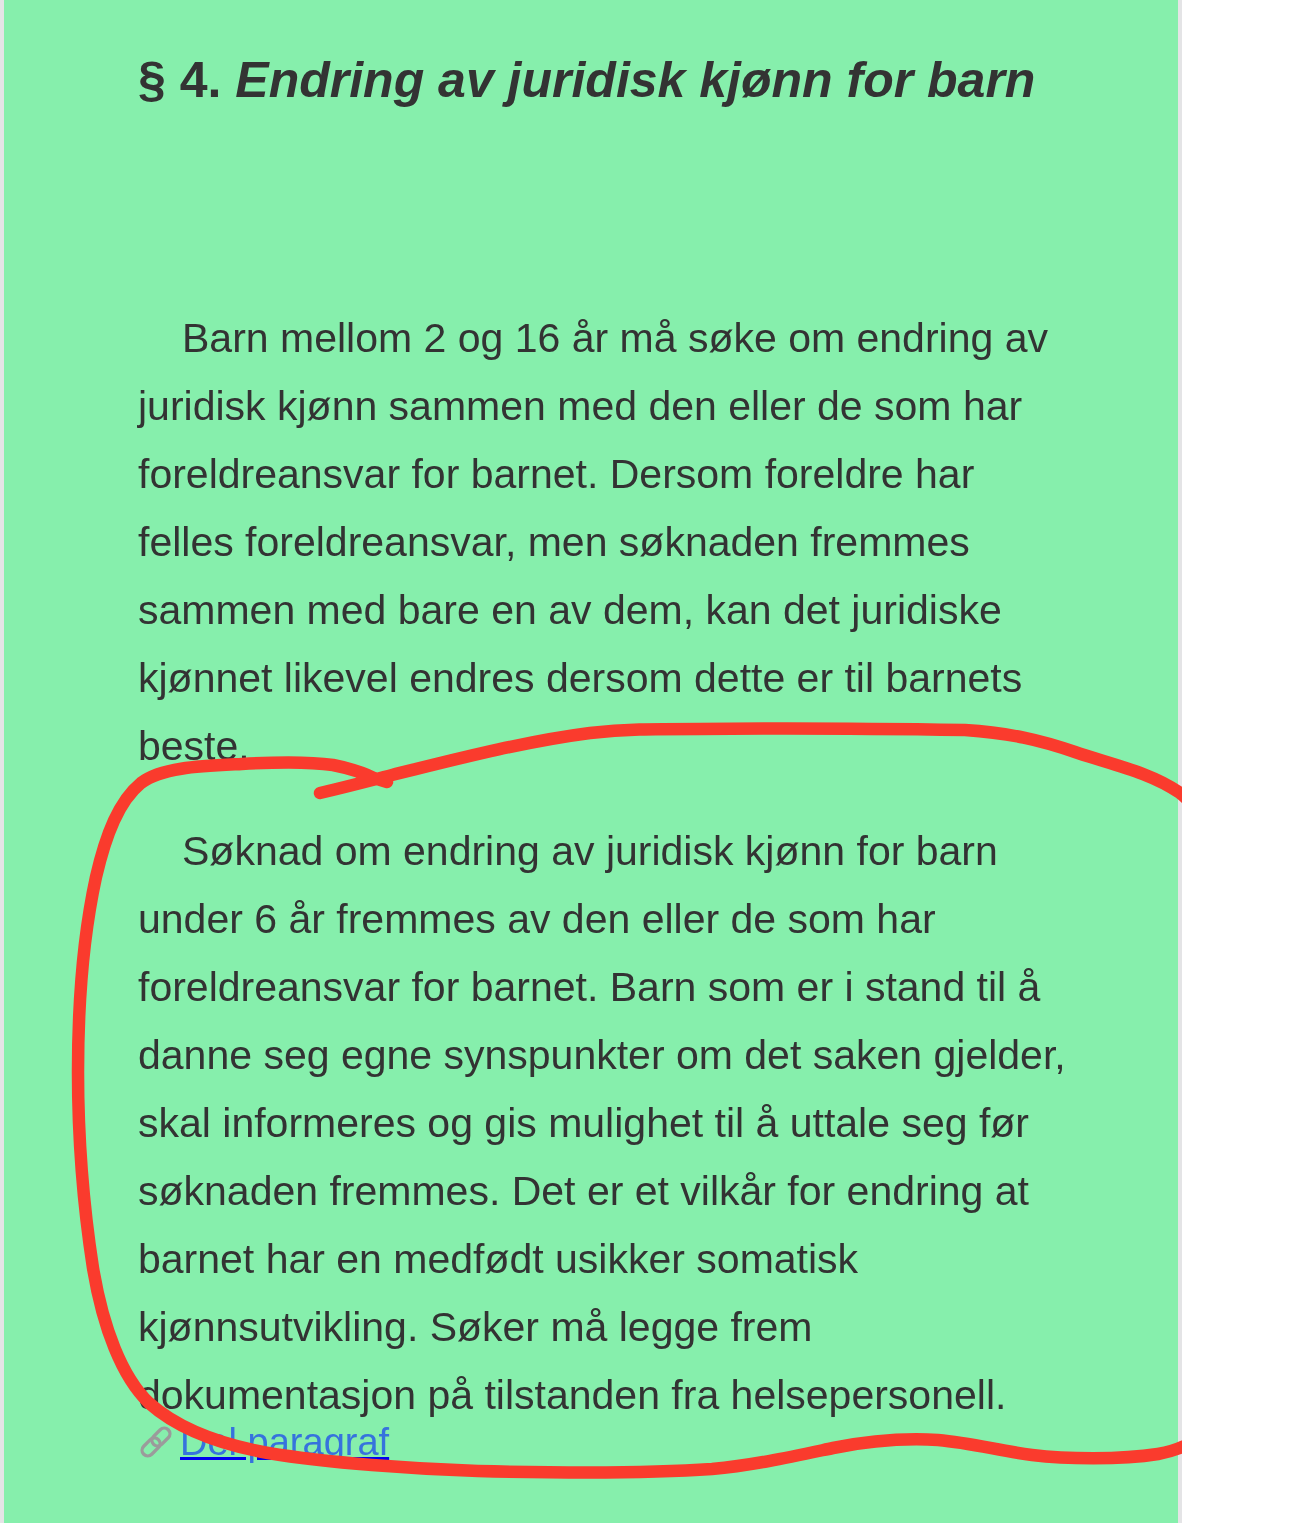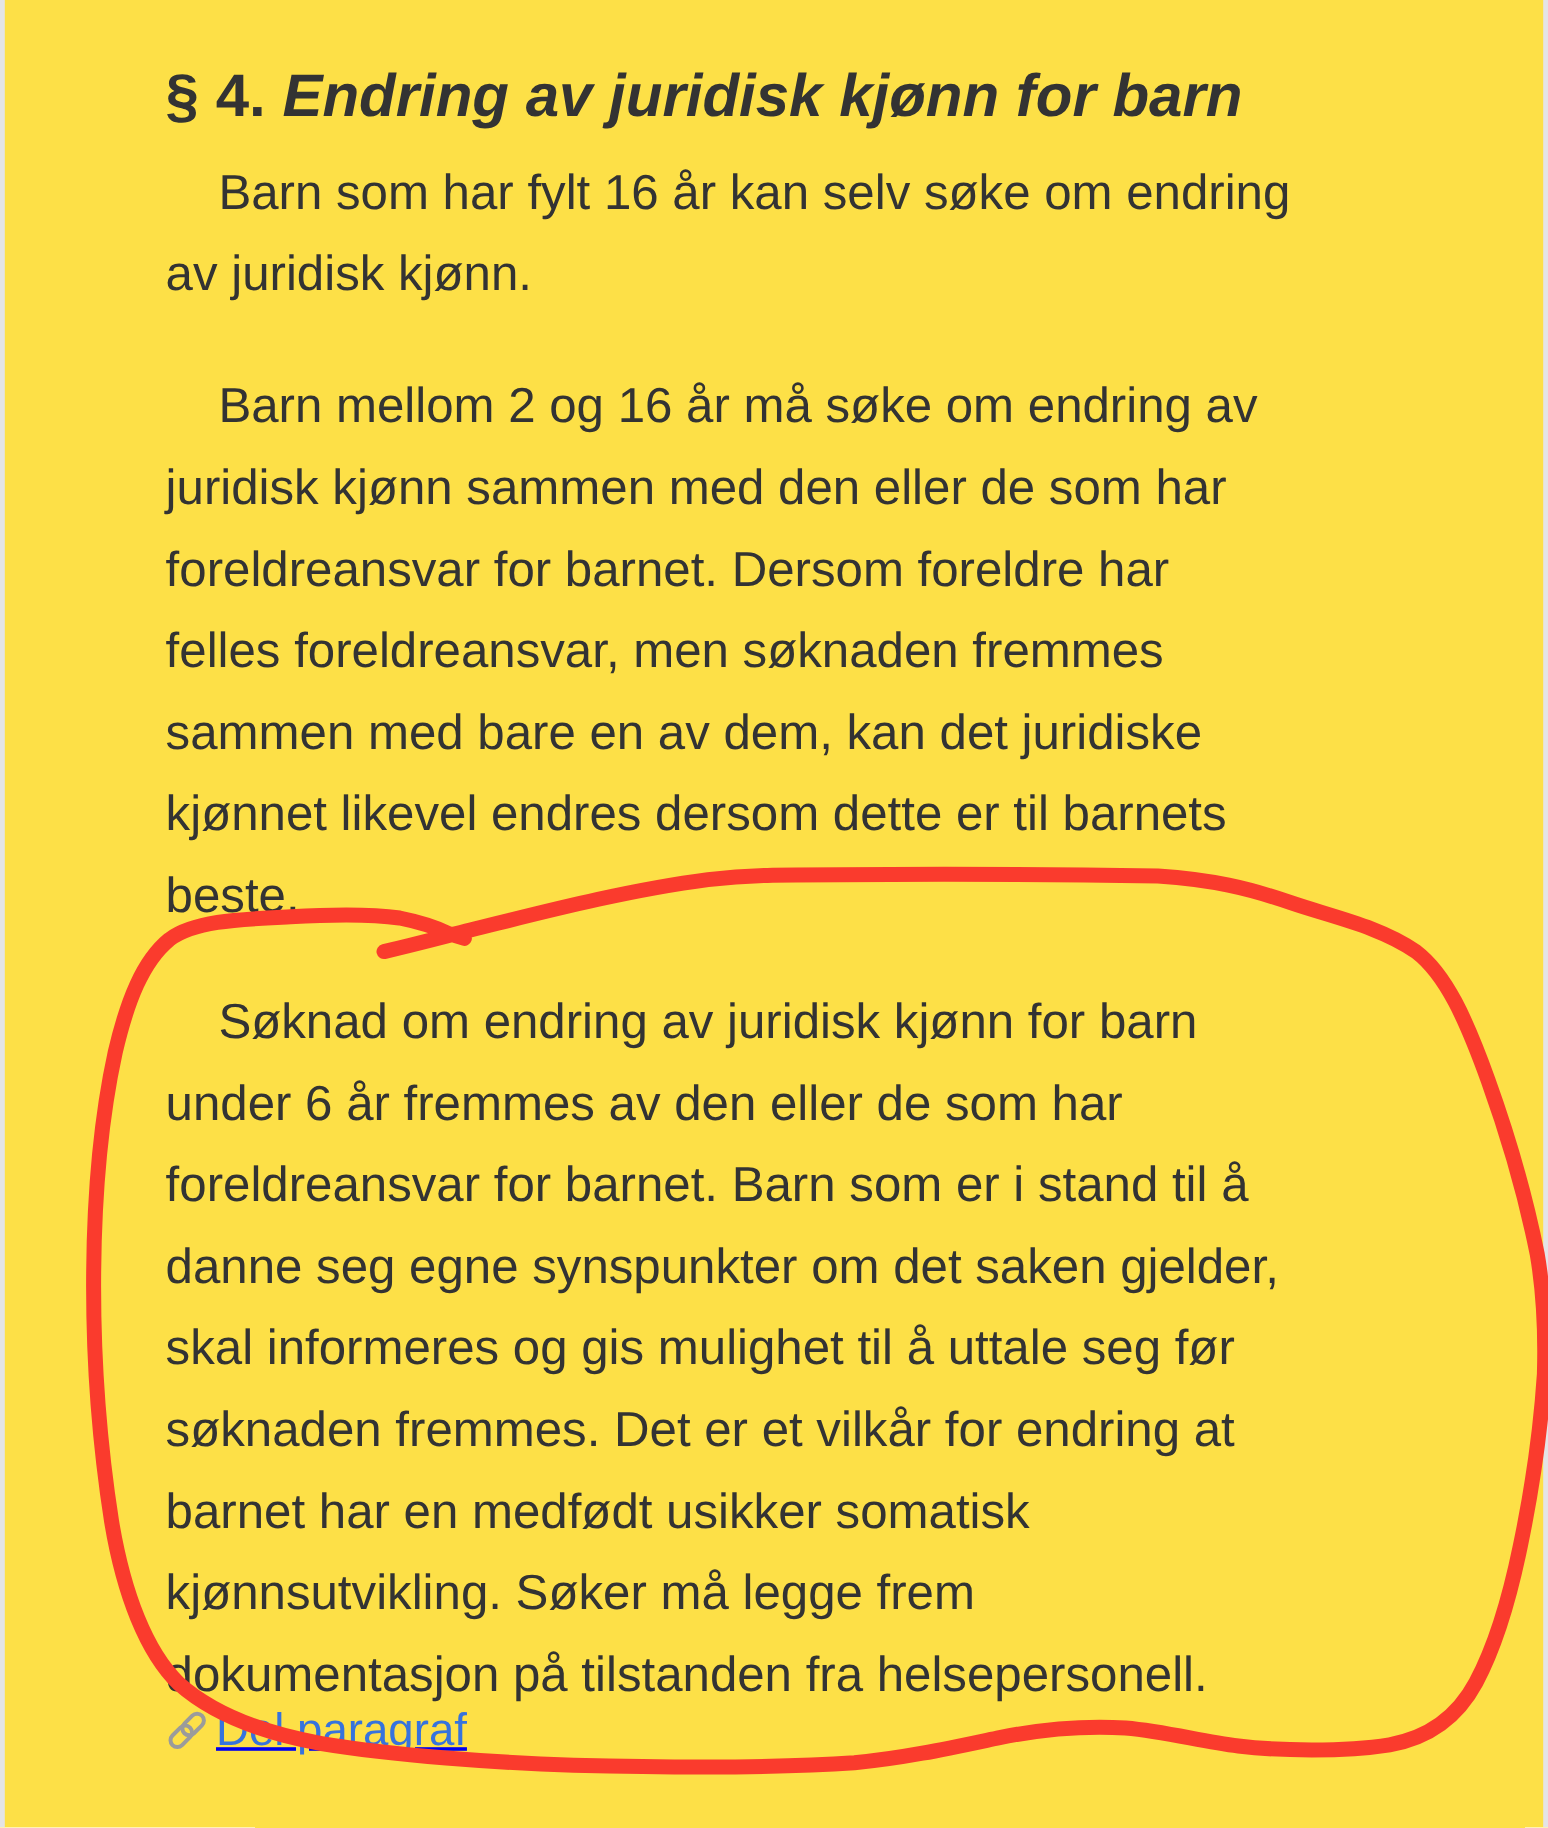--- a/index.html
+++ b/index.html
@@ -1,19 +1,19 @@
 <!DOCTYPE html>
 <html><head>
 <meta charset="utf-8">
 <style>
   html,body{margin:0;padding:0;background:#ffffff;}
   .page{
     position:relative;
-    width:1290px;height:1523px;
-    background:#fde047;
+    width:1182px;height:1523px;
+    background:#86efac;
     overflow:hidden;
     font-family:"Liberation Sans","DejaVu Sans",sans-serif;
     color:#323232;
   }
   .edge{position:absolute;top:0;width:4px;height:100%;background:#e4e4e6;}
   .edge.left{left:0;}
   .edge.right{right:0;}
 
   .heading{
     position:absolute;left:138px;top:16px;
@@ -56,22 +56,20 @@
 </head>
 <body>
 
 <div class="page">
 
   <div class="edge left"></div>
   <div class="edge right"></div>
 
   <h1 class="heading"><span class="num">§ 4.</span><span> </span><span class="title">Endring av juridisk kjønn for barn</span></h1>
 
-  <div class="para p1">Barn som har fylt 16 år kan selv søke om endring
-av juridisk kjønn.</div>
 
   <div class="para p2">Barn mellom 2 og 16 år må søke om endring av
 juridisk kjønn sammen med den eller de som har
 foreldreansvar for barnet. Dersom foreldre har
 felles foreldreansvar, men søknaden fremmes
 sammen med bare en av dem, kan det juridiske
 kjønnet likevel endres dersom dette er til barnets
 beste.</div>
 
   <div class="para p3">Søknad om endring av juridisk kjønn for barn

